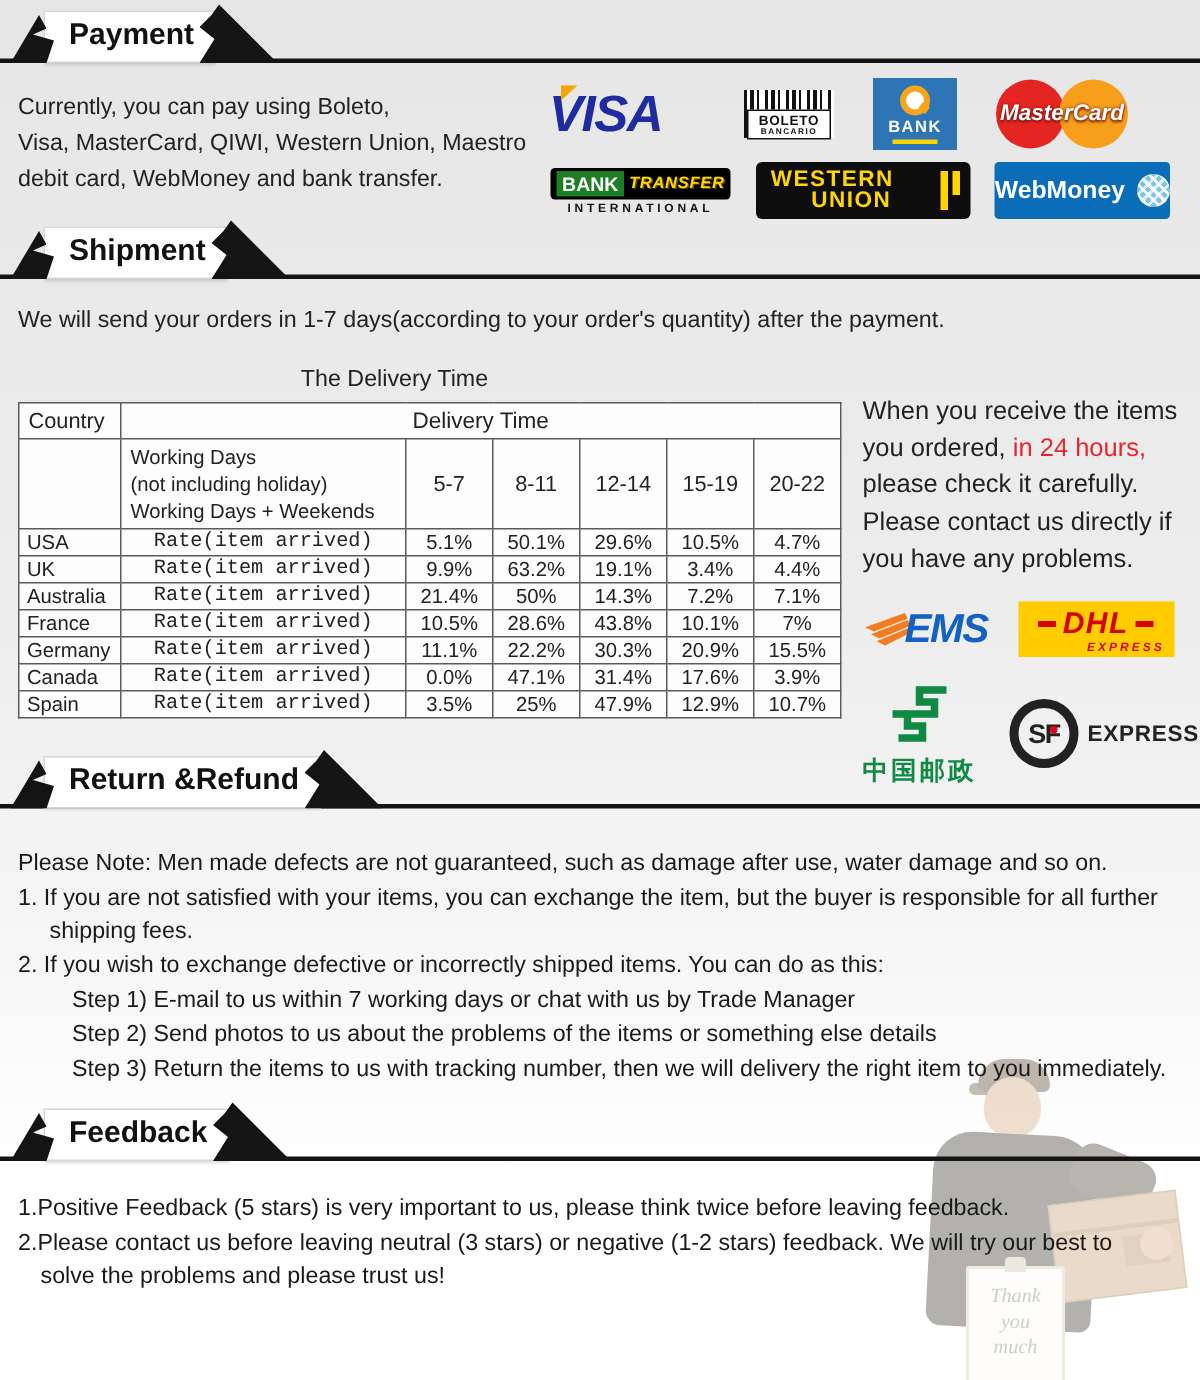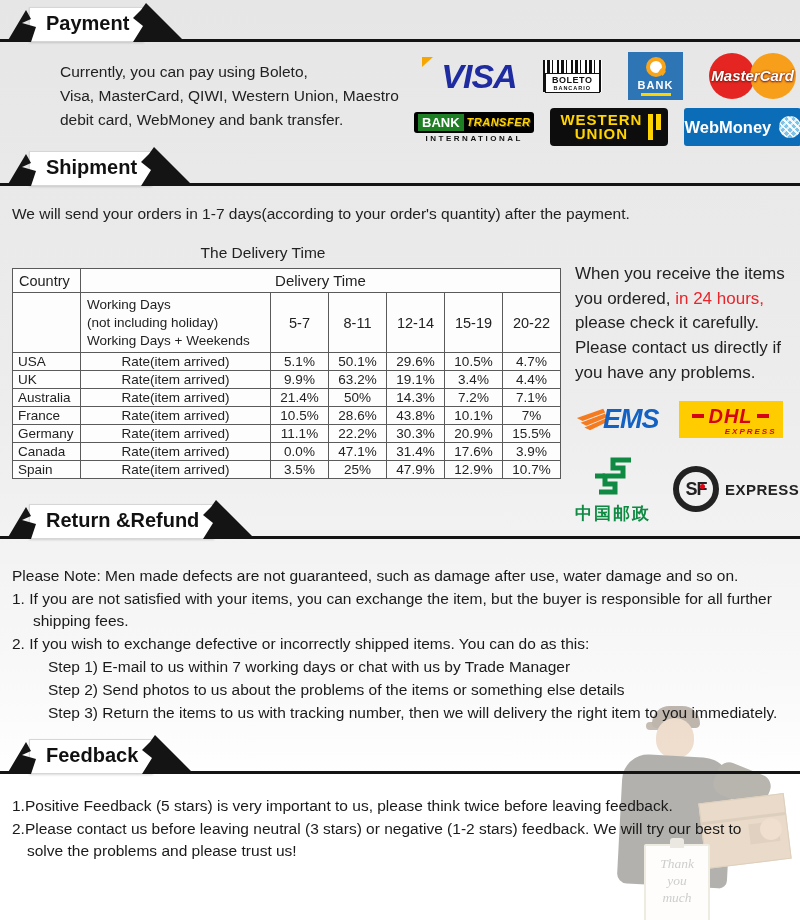--- a/index.html
+++ b/index.html
@@ -2,21 +2,21 @@
 <html><head>
 <meta charset="utf-8">
 <style>
   * { margin:0; padding:0; box-sizing:border-box; }
   html,body { background:#fff; }
   .page {
     position:relative; width:800px; height:920px; overflow:hidden;
     background:linear-gradient(#e6e6e6, #ededed 45%, #f7f7f7 70%, #ffffff 85%);
     font-family:"Liberation Sans", sans-serif; color:#222;
   }
-  .layer { position:absolute; left:0; right:0; z-index:2;margin-left:48px; }
+  .layer { position:absolute; left:0; right:16px; z-index:2; }
   .pre { white-space:pre-line; }
 
   
   .ribbon { position:absolute; left:0; width:100%; height:36px; border-bottom:3px solid #141414; z-index:3; }
   .ribbon-inner { position:absolute; left:6px; bottom:-3px; display:flex; align-items:flex-end; }
   .arrow-left { width:32px; height:34px; margin-right:-9px; position:relative; z-index:4; }
   .arrow-right { width:58px; height:40px; margin-left:-11px; position:relative; z-index:4; }
   .ribbon-label {
     background:#fff; border:1px solid #d6d6d6; padding:4px 14px 6px 16px;
     font-size:20px; font-weight:bold; color:#111; position:relative; z-index:3;
@@ -24,21 +24,21 @@
   }
   .store-no { position:absolute; right:4px; bottom:5px; font-size:20px; color:#111; z-index:5; }
 
   
   .payment-body { top:48px; height:104px; }
   .payment-text { position:absolute; left:12px; top:12px; width:350px; font-size:15.5px; line-height:1.55; color:#222; }
   .pay-logos { position:absolute; left:366px; top:2px; right:4px; }
   .pay-row1 { display:flex; align-items:center; gap:26px; height:52px; }
   .pay-row2 { display:flex; align-items:center; gap:16px; margin-top:6px; }
 
-  .logo-visa { position:relative; width:104px; height:40px; display:flex; align-items:center; justify-content:flex-end; }
+  .logo-visa { position:relative; width:104px; height:40px; display:flex; align-items:center; justify-content:flex-start; }
   .visa-text { font-size:34px; font-weight:900; font-style:italic; color:#1f2ba0; letter-spacing:-1px; }
   .visa-flag { position:absolute; top:1px; left:8px; width:0; height:0; border-right:11px solid transparent; border-top:10px solid #f7a600; }
 
   .logo-boleto { position:relative; width:60px; height:32px;
     background:repeating-linear-gradient(90deg,#111 0 2px,#fff 2px 4px,#111 4px 7px,#fff 7px 9px,#111 9px 10px,#fff 10px 14px); }
   .boleto-tag { position:absolute; left:2px; right:2px; top:13px; background:#fff; border:1px solid #111; text-align:center; padding:1px 0; }
   .boleto-l1 { font-size:9px; font-weight:bold; color:#111; letter-spacing:.5px; }
   .boleto-l2 { font-size:5.5px; font-weight:bold; color:#111; letter-spacing:1px; }
 
   .logo-qiwi { width:56px; height:48px; background:#2e75b5; display:flex; flex-direction:column; align-items:center; justify-content:center; gap:2px; }
@@ -74,21 +74,21 @@
   .ship-intro { position:absolute; left:12px; top:205px; font-size:15.5px; color:#222; z-index:2; }
   .table-title { position:absolute; left:12px; top:244px; width:502px; text-align:center; font-size:15.5px; color:#222; z-index:2; }
   .dtable { position:absolute; left:12px; top:268px; border-collapse:collapse; z-index:2; background:#fdfdfd; }
   .dtable td { border:1px solid #5a5a5a; color:#222; }
   .td-country-h { width:68px; font-size:14.5px; padding:3px 4px 3px 6px; }
   .td-delivery-h { text-align:center; font-size:15px; padding:3px; }
   .td-blank { width:68px; }
   .td-wd { width:190px; font-size:13.5px; line-height:1.32; padding:3px 4px 3px 6px; }
   .td-day { width:58px; text-align:center; font-size:14.5px; }
   .td-country { font-size:13.5px; padding:1px 2px 1px 5px; }
-  .td-rate { font-size:13.5px; text-align:center; padding:1px 2px; }
+  .td-rate { font-size:13.5px; text-align:center; padding:1px 2px;font-family:Liberation Mono, monospace; }
   .td-val { font-size:13.5px; text-align:center; padding:1px 2px; }
 
   .ship-right { position:absolute; left:575px; top:262px; width:220px; z-index:2; }
   .notice { font-size:17px; line-height:1.45; color:#222; }
   .notice .hl { color:#e8252a; }
 
   .ship-row1 { display:flex; align-items:center; gap:20px; margin-top:16px; }
   .ship-row2 { display:flex; align-items:flex-start; gap:22px; margin-top:16px; }
 
   .logo-ems { display:flex; align-items:center; }

